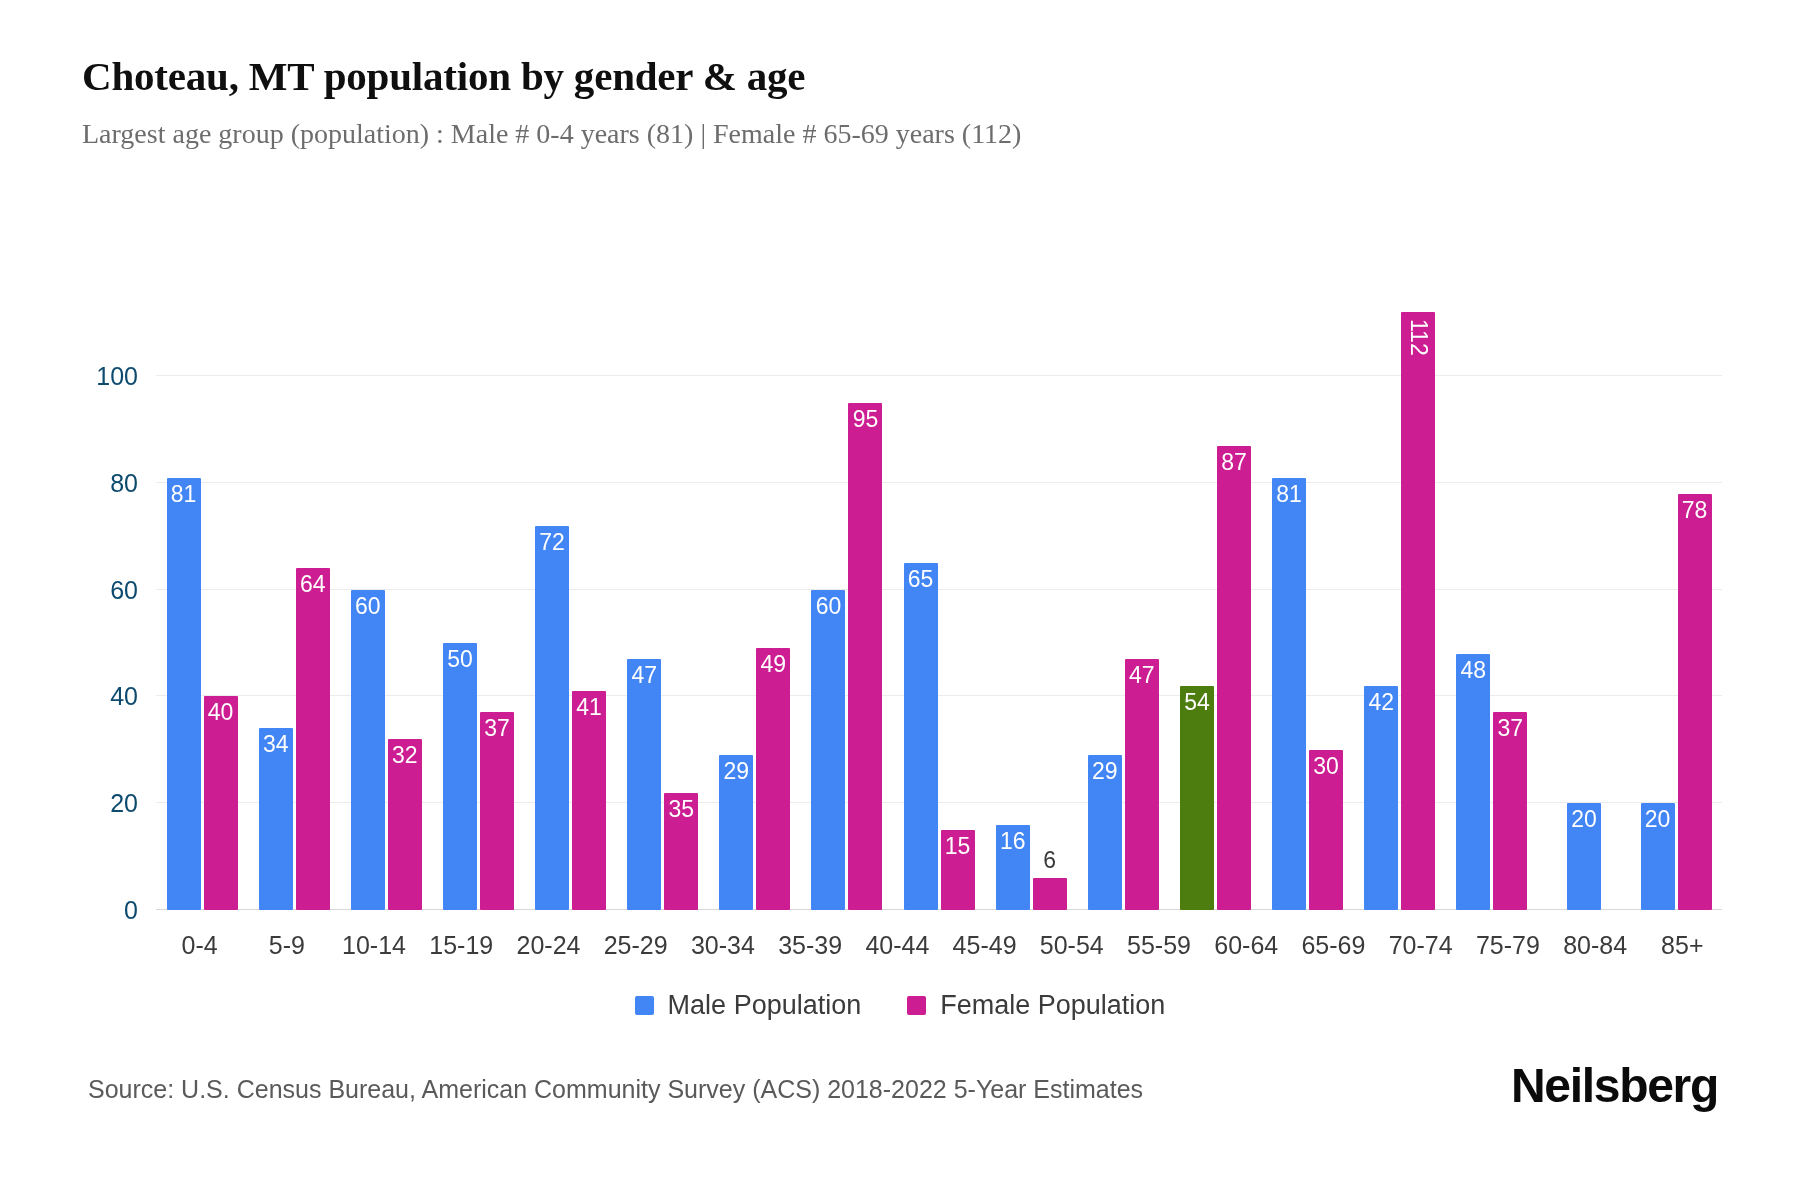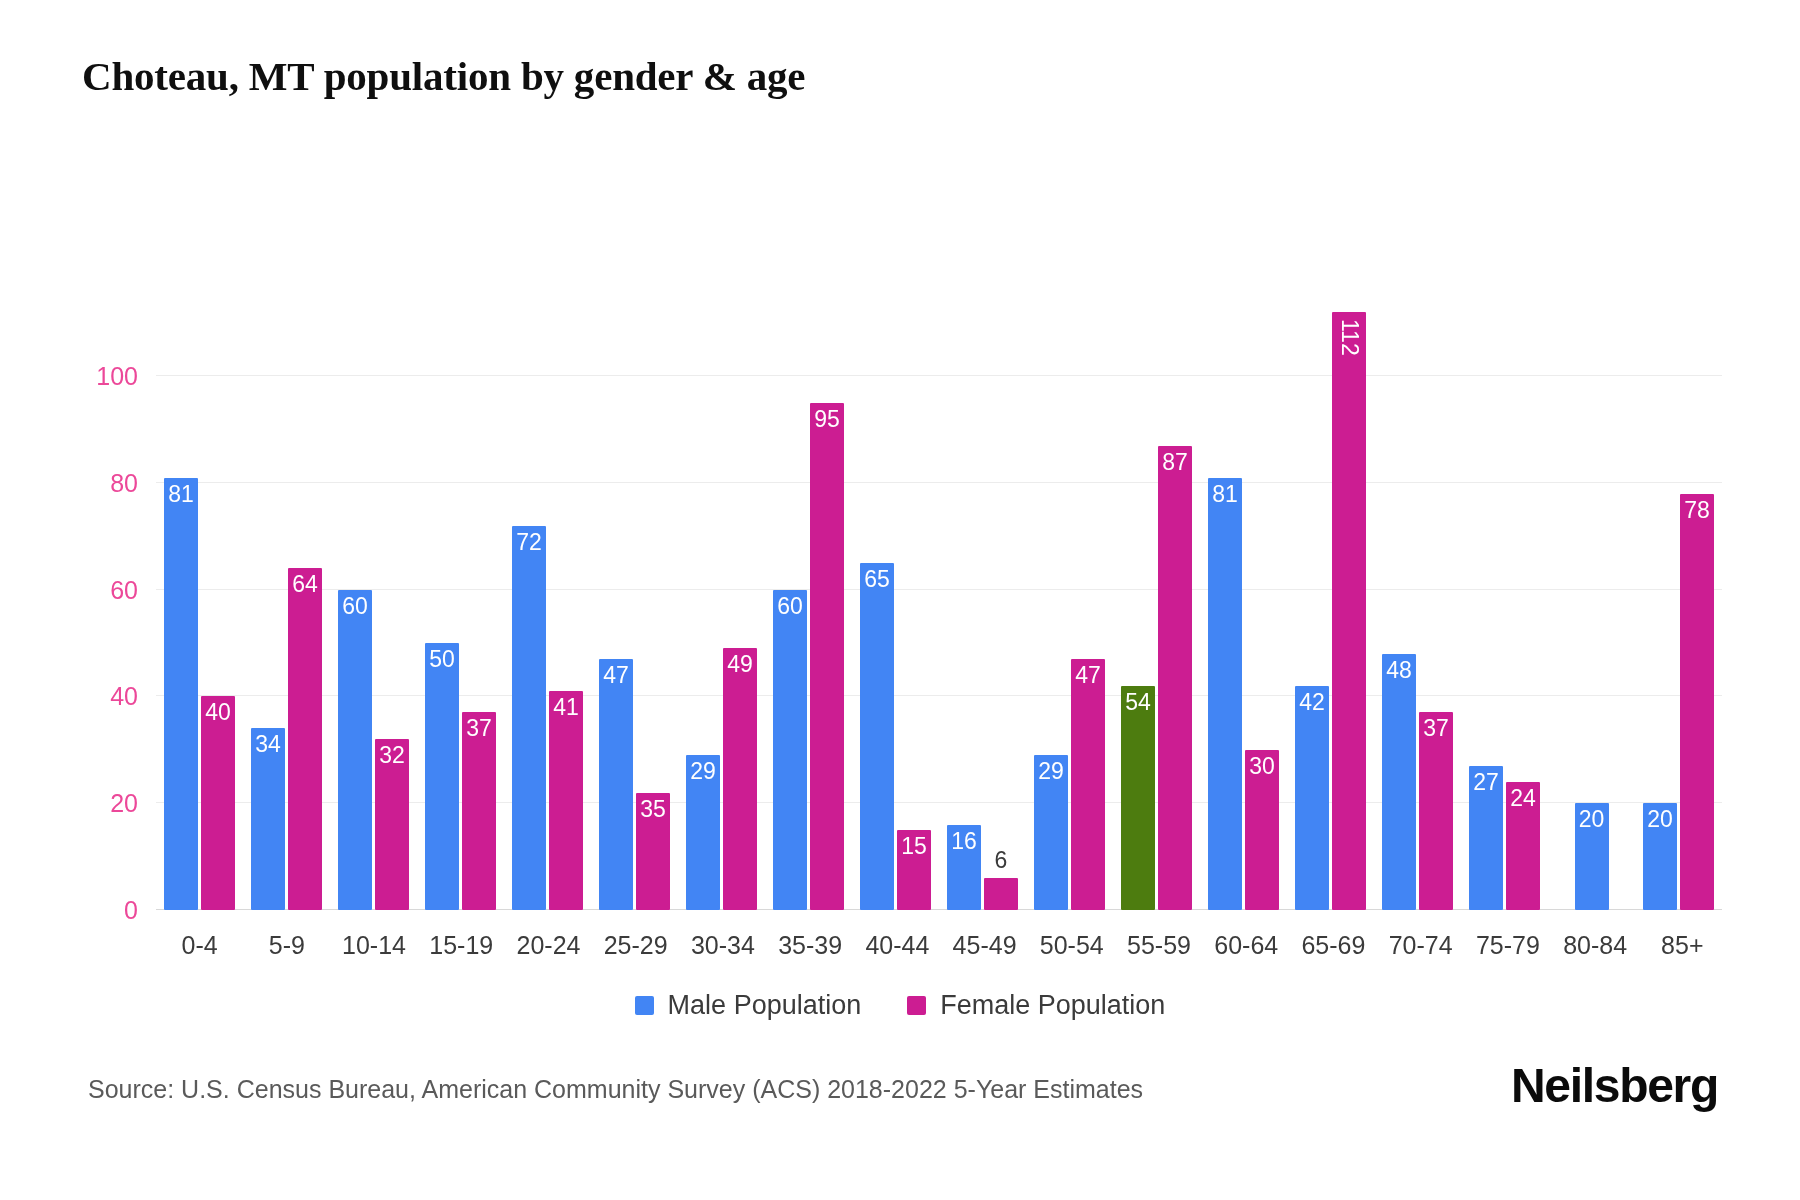--- a/index.html
+++ b/index.html
@@ -47,21 +47,21 @@
     position: absolute;
     left: 0; top: 0;
     width: 74px;
     height: 100%;
   }
   .y-tick-label {
     position: absolute;
     right: 18px;
     transform: translateY(-50%);
     font-size: 25px;
-    color: #ec4899;
+    color: #0c4a6e;
     white-space: nowrap;
     font-family: "Liberation Sans", sans-serif;
   }
   .grid-area {
     position: absolute;
     left: 74px; top: 0; right: 0; bottom: 0;
   }
   .gridline {
     position: absolute;
     left: 0; right: 0;
@@ -188,20 +188,21 @@
     white-space: nowrap;
   }
 </style>
 </head>
 <body>
 
 <div class="page">
 
   <div class="header">
     <h1 class="chart-title">Choteau, MT population by gender &amp; age</h1>
+    <p class="chart-subtitle">Largest age group (population) : Male # 0-4 years (81) | Female # 65-69 years (112)</p>
   </div>
 
   <div class="plot-wrap">
     <div class="y-axis" id="y-axis">
         <div class="y-tick-label" style="bottom: 0px; transform: translateY(50%);">0</div>
         <div class="y-tick-label" style="bottom: 106.78px; transform: translateY(50%);">20</div>
         <div class="y-tick-label" style="bottom: 213.559px; transform: translateY(50%);">40</div>
         <div class="y-tick-label" style="bottom: 320.339px; transform: translateY(50%);">60</div>
         <div class="y-tick-label" style="bottom: 427.119px; transform: translateY(50%);">80</div>
         <div class="y-tick-label" style="bottom: 533.898px; transform: translateY(50%);">100</div>
@@ -326,28 +327,20 @@
           <div class="bar female" style="height: 597.966px; background: rgb(204, 29, 146);">
             <span class="bar-label vertical">112</span>
           </div>
         </div>
         <div class="group">
           <div class="bar male" style="height: 256.271px; background: rgb(66, 133, 244);">
             <span class="bar-label">48</span>
           </div>
           <div class="bar female" style="height: 197.542px; background: rgb(204, 29, 146);">
             <span class="bar-label">37</span>
-          </div>
-        </div>
-        <div class="group">
-          <div class="bar male" style="height: 144.153px; background: rgb(66, 133, 244);">
-            <span class="bar-label">27</span>
-          </div>
-          <div class="bar female" style="height: 128.136px; background: rgb(204, 29, 146);">
-            <span class="bar-label">24</span>
           </div>
         </div>
         <div class="group">
           <div class="bar male" style="height: 106.78px; background: rgb(66, 133, 244);">
             <span class="bar-label">20</span>
           </div>
         </div>
         <div class="group">
           <div class="bar male" style="height: 106.78px; background: rgb(66, 133, 244);">
             <span class="bar-label">20</span>

